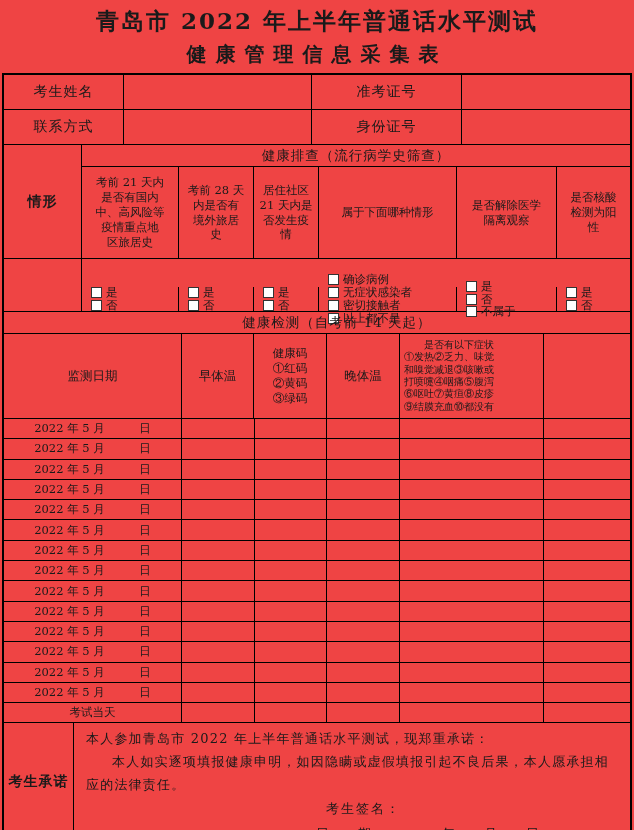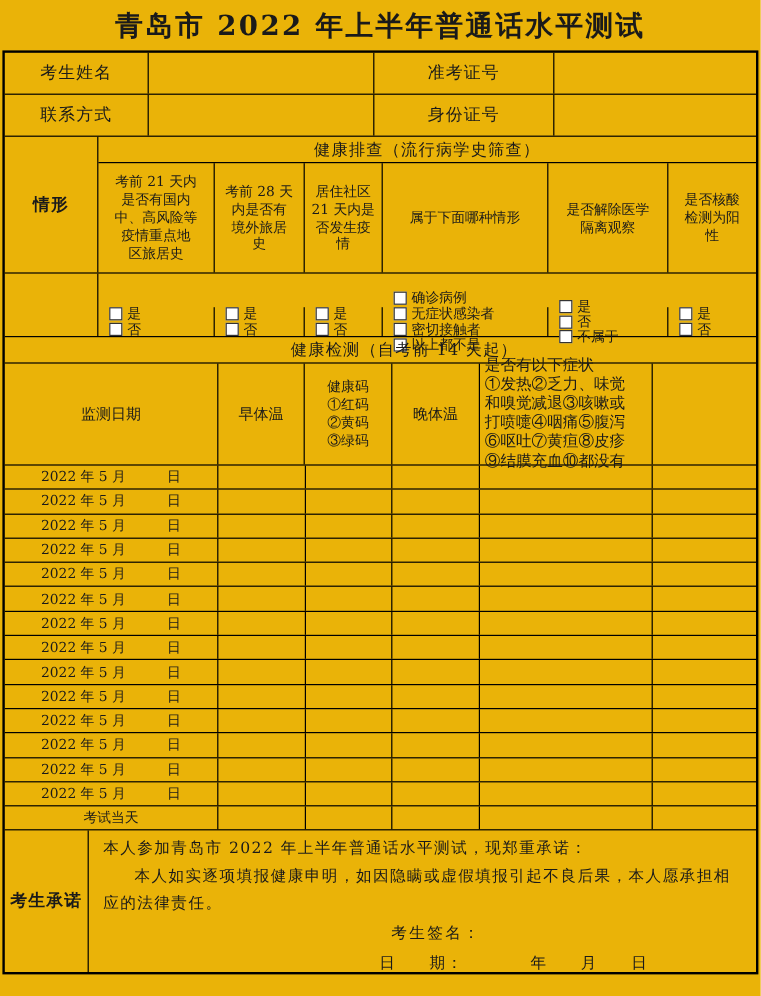--- a/index.html
+++ b/index.html
@@ -1,17 +1,17 @@
 <!DOCTYPE html>
 <html><head>
 <meta charset="utf-8">
 <style>
   html,body{margin:0;padding:0;background:#fff;}
   body{width:634px;height:830px;font-family:"DejaVu Serif","Liberation Serif",serif;color:#1a1a1a;}
-  .page{position:relative;width:634px;height:830px;overflow:hidden;background:#eab308;}
+  .page{position:relative;width:634px;height:830px;overflow:hidden;background:#ef4444;}
   .title{ text-align:center;margin-top:6px;font-weight:bold;}
   .title-l1{font-size:23px;letter-spacing:2px;}
   .title-l2{font-size:20px;letter-spacing:9px;margin-top:4px;}
   .sheet{width:626px;margin:5px 2px 0 2px;border:2px solid #000;}
   .row{display:flex;border-bottom:1px solid #000;}
   .cell{display:flex;align-items:center;justify-content:center;box-sizing:border-box;
         border-right:1px solid #000;text-align:center;min-width:0;}
   .cell.last{border-right:none;}
   .ml{white-space:pre-line;}
   
@@ -32,21 +32,21 @@
   .cb-cell{flex-direction:column;align-items:flex-start;justify-content:center;padding-left:9px;margin-top:28px;}
   .cb-line{display:flex;align-items:center;line-height:1.12;font-size:11.5px;}
   .cbx{width:9px;height:9px;border:1px solid #333;margin-right:4px;flex:none;background:#fff;}
   
   .c-header{height:21px;display:flex;align-items:center;justify-content:center;
             border-bottom:1px solid #000;font-weight:normal;font-size:13.5px;letter-spacing:1px;padding-left:40px;}
   .c-sub{height:84px;}
   .mc1{width:178px;} .mc2{width:73px;} .mc3{width:72px;} .mc4{width:73px;} .mc5{width:144px;} .mc6{flex:1;}
   .hdr{font-size:12.5px;}
   .hc{font-size:11.5px;line-height:1.3;text-align:left;}
-  .sym{font-size:13px;line-height:1.24;text-align:left;padding:0 4px;justify-content:flex-start;}
+  .sym{font-size:10px;line-height:1.24;text-align:right;padding:0 4px;justify-content:flex-start;}
   .excl{font-size:11.5px;line-height:1.3;text-align:left;padding:0 6px;justify-content:flex-start;}
   .m-row{height:19.3px;}
   .m-date{font-size:11.5px;white-space:pre;}
   
   .pledge{height:118px;border-bottom:none;}
   .pl-label{font-weight:bold;font-size:14px;letter-spacing:1px;}
   .wp1{width:70px;}
   .pl-content{flex:1;display:block;text-align:left;font-size:13px;padding:2px 10px 0 12px;}
   .pl-content p{margin:0;letter-spacing:1.2px;line-height:1.75;}
   .pl1{margin-top:3px !important;}
@@ -54,20 +54,21 @@
   .sign-line{margin-top:3px;padding-left:240px;font-size:13px;letter-spacing:2px;}
   .date-line{margin-top:7px;padding-left:230px;font-size:13px;letter-spacing:1px;white-space:pre;}
 </style>
 </head>
 <body>
 
 <div class="page">
 
   <div class="title">
     <div class="title-l1">青岛市 2022 年上半年普通话水平测试</div>
+    <div class="title-l2">健康管理信息采集表</div>
   </div>
 
   <div class="sheet">
 
     <div class="row rA">
       <div class="cell wa1 label">考生姓名</div>
       <div class="cell wa2"></div>
       <div class="cell wa3 label">准考证号</div>
       <div class="cell wa4 last"></div>
     </div>

